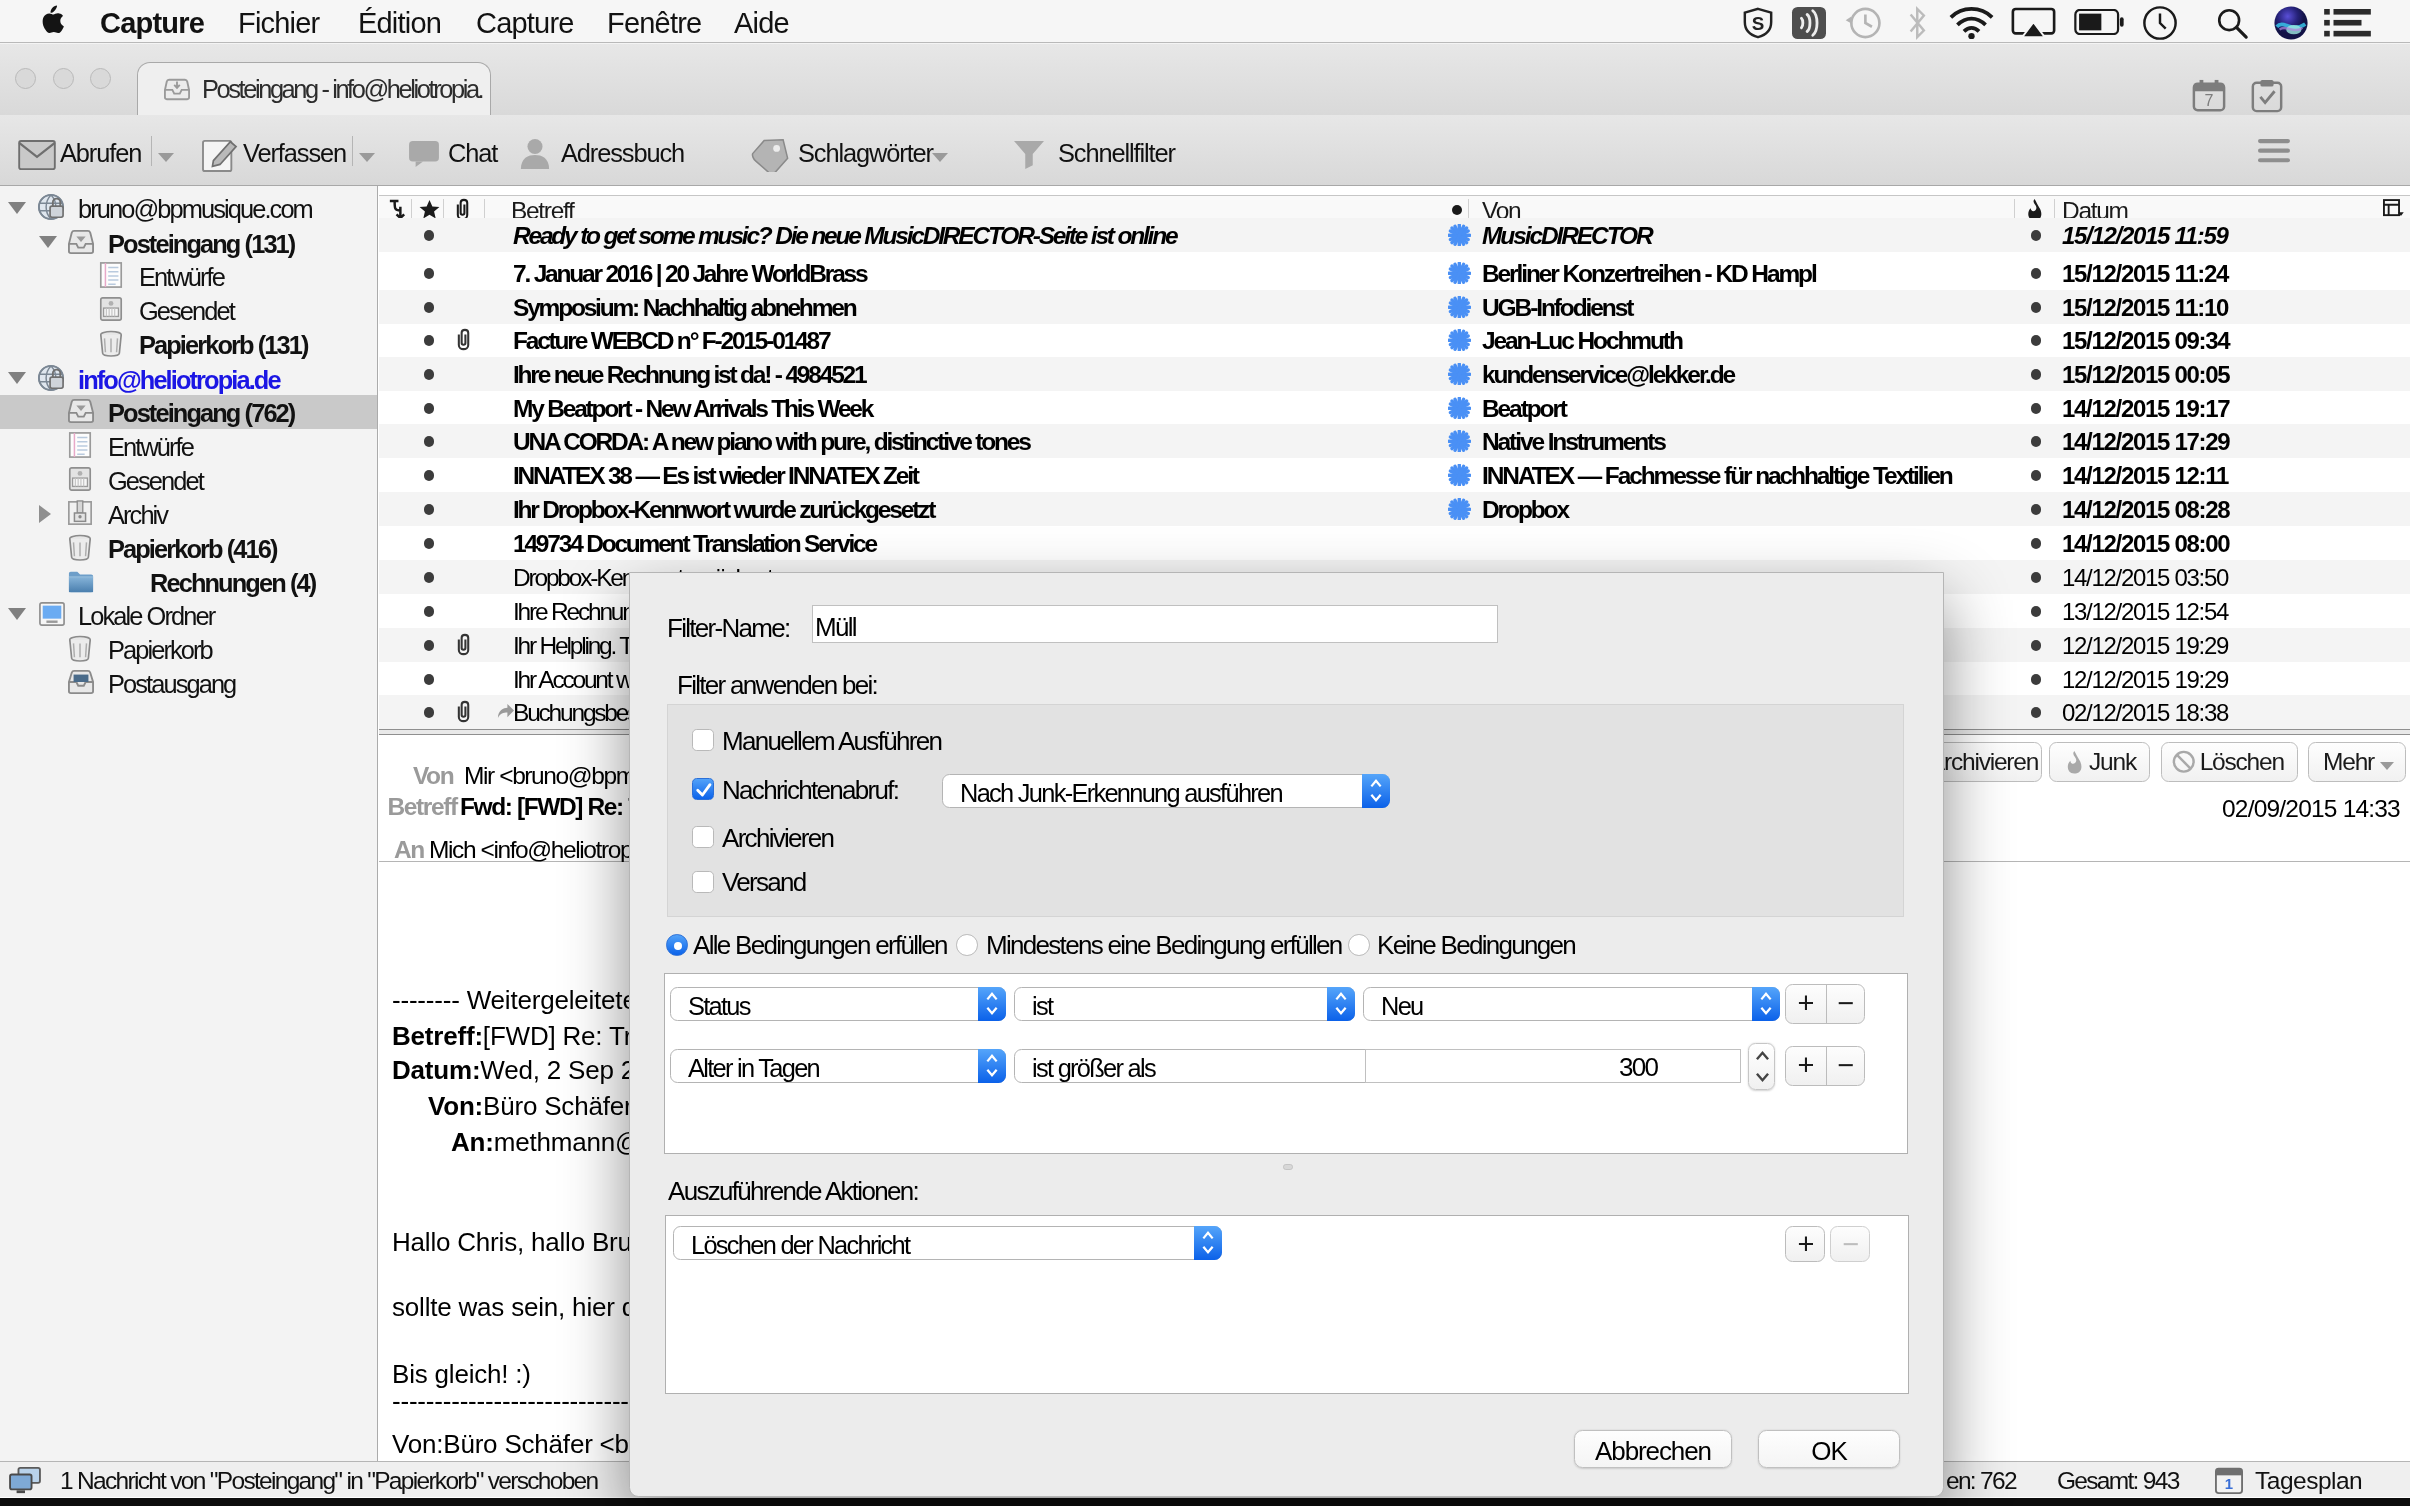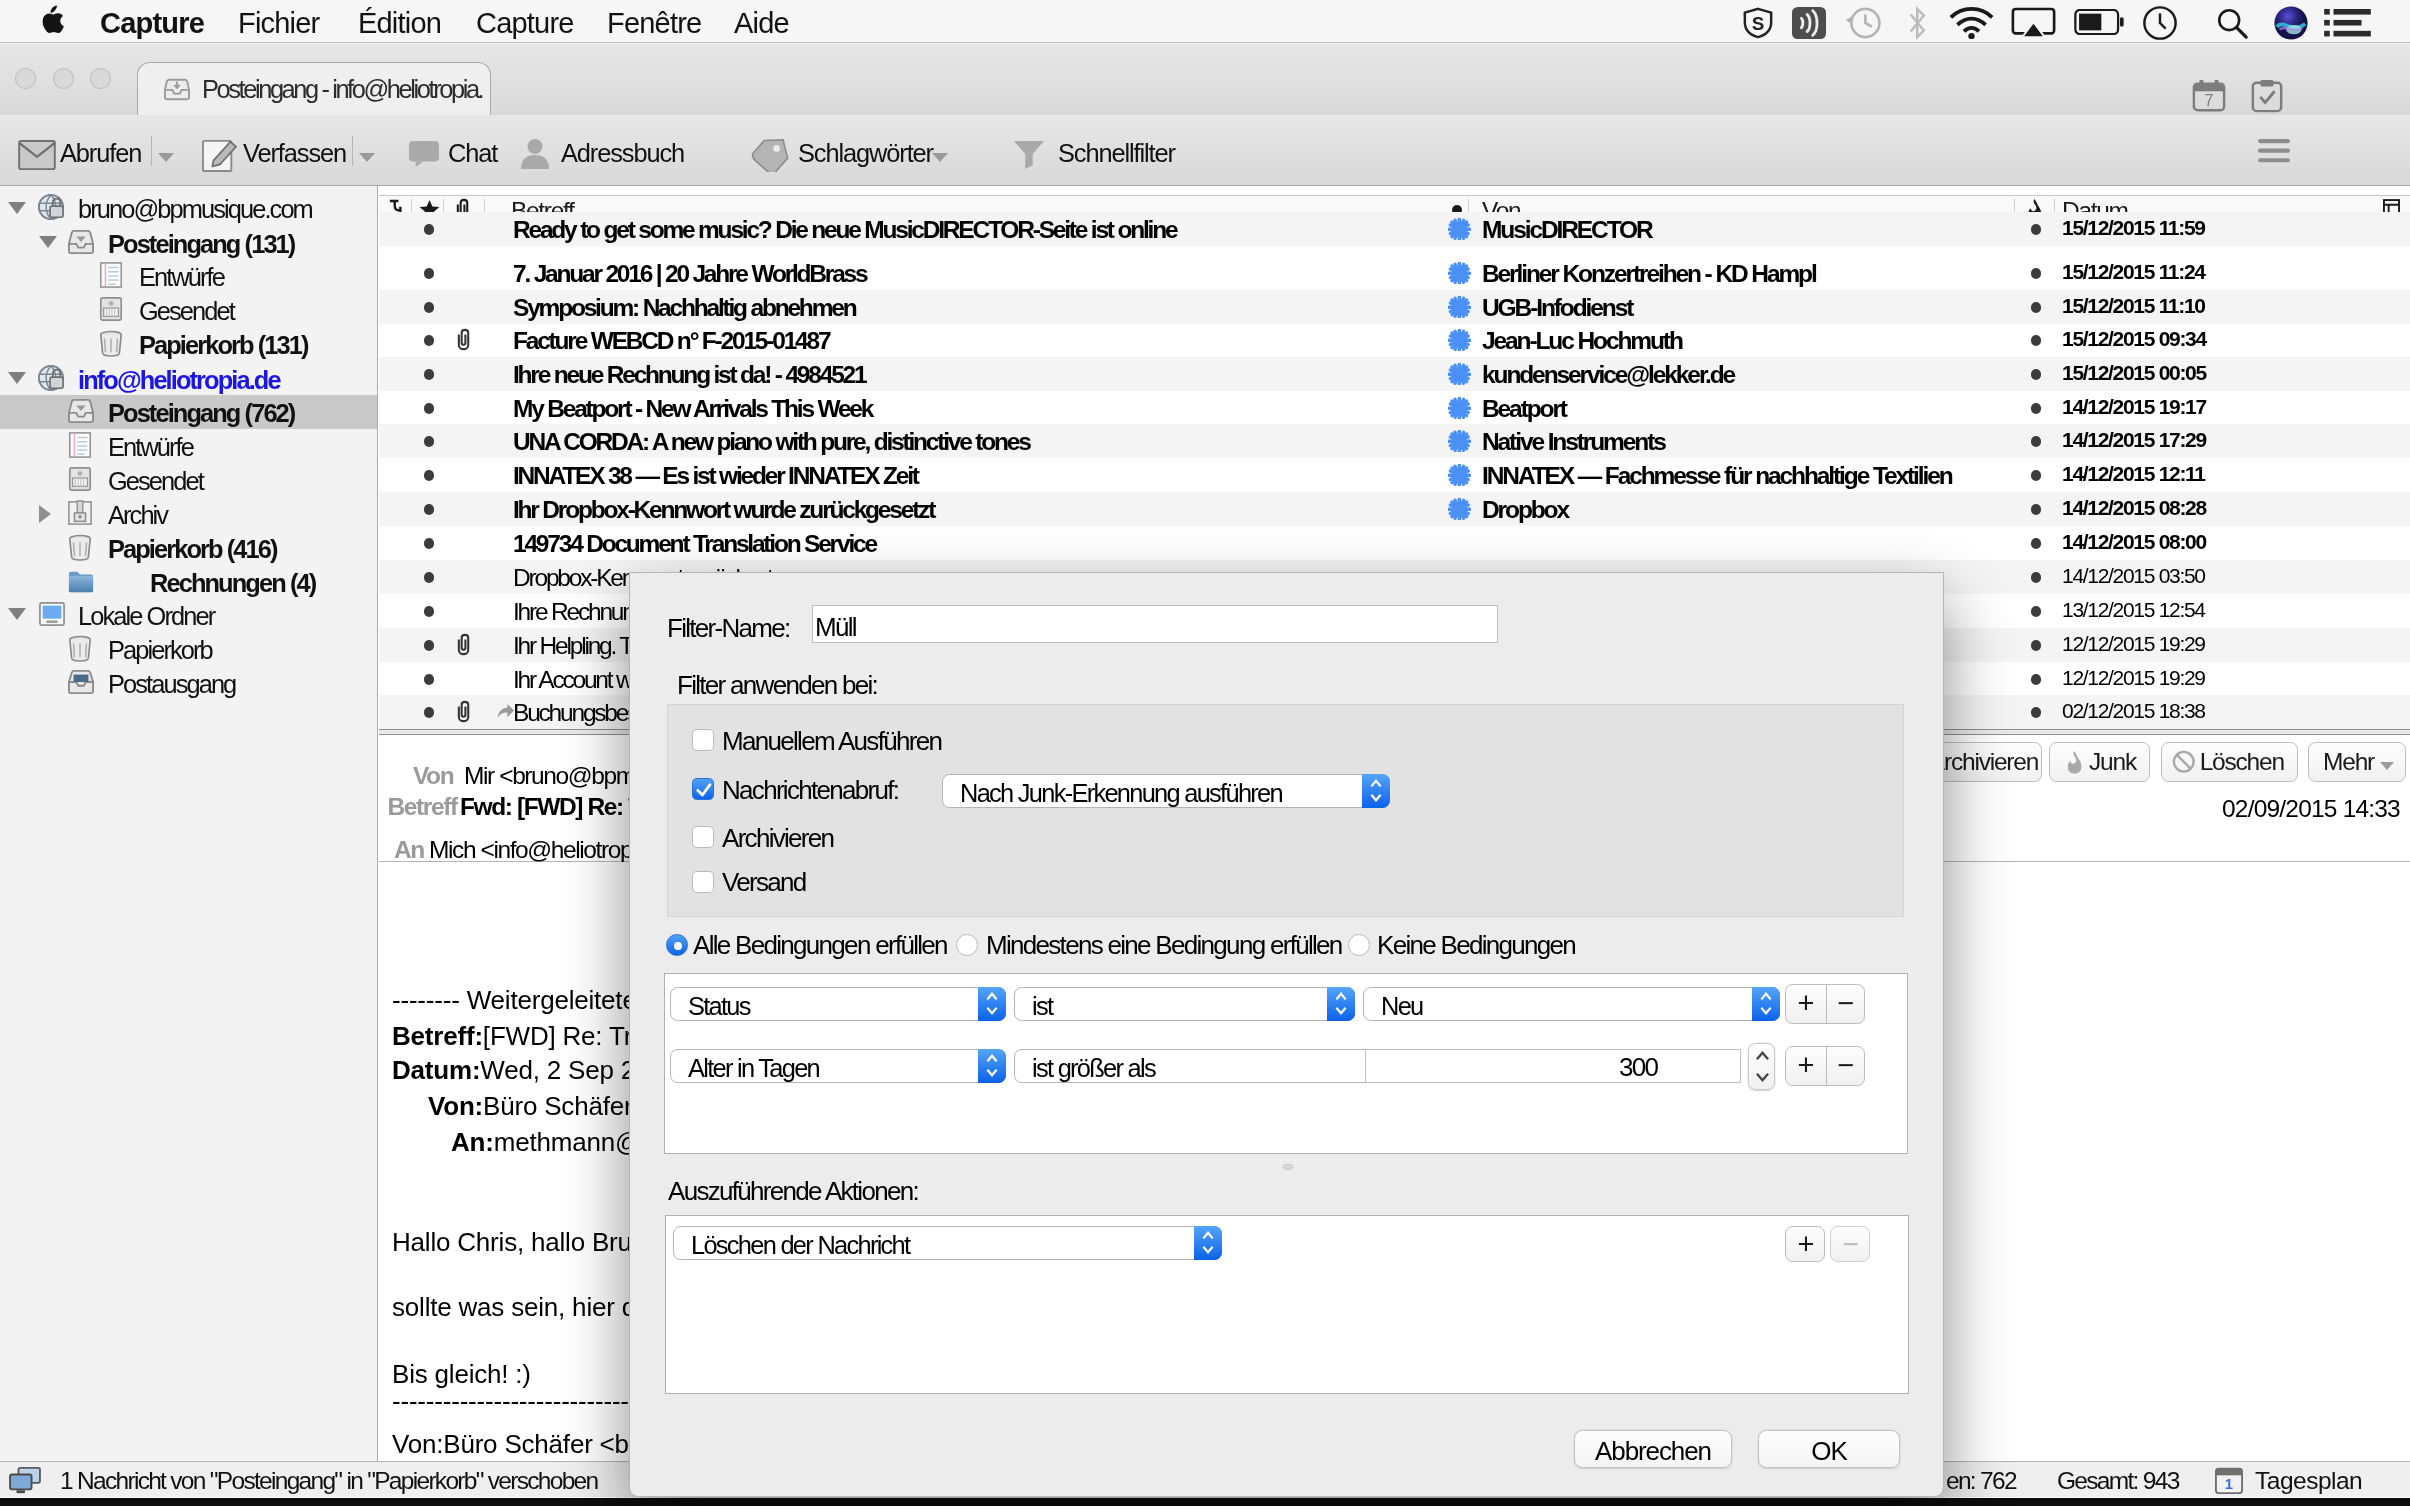--- a/index.html
+++ b/index.html
@@ -37,21 +37,21 @@
 
   #maillist { position:absolute; left:379px; top:0; width:2032px; height:543px; background:#fff; overflow:hidden; }
   #listheader { position:absolute; left:0; top:9.4px; width:2032px; height:26px; border-top:0.9px solid #c6c6c6; border-bottom:0.9px solid #c6c6c6; background:#f9f9f9; }
   .hsep { position:absolute; top:2.8px; width:0.9px; height:22.6px; background:#d0d0d0; }
   .htxt { position:absolute; top:0.9px; font-size:24.5px; letter-spacing:-1.3px; color:#1a1a1a; }
   .mrow { position:absolute; left:0; width:2032px; height:34px; }
   .mrow.alt { background:#f4f4f4; }
   .dot { position:absolute; width:10.4px; height:10.4px; border-radius:50%; background:#3c3c3c; top:12.2px; }
   .subj { position:absolute; left:134px; top:3.8px; font-size:24.5px; letter-spacing:-2.2px; color:#000; white-space:nowrap; }
   .from { position:absolute; left:1103px; top:3.8px; font-size:24.5px; letter-spacing:-2.1px; color:#000; white-space:nowrap; }
-  .date { position:absolute; left:1683px; top:3.8px; font-size:21px; letter-spacing:-1.3px; color:#000; white-space:nowrap; }
+  .date { position:absolute; left:1683px; top:3.8px; font-size:24px; letter-spacing:-1.3px; color:#000; white-space:nowrap; }
   .bold { font-weight:bold; }
   .astk { position:absolute; left:1069px; top:5.6px; width:22.6px; height:22.6px; }
 
   #splitter { position:absolute; left:379px; top:543px; width:2032px; height:5.6px; background:#e9e9e9; border-top:0.9px solid #8f8f8f; border-bottom:0.9px solid #8f8f8f; }
 
   #msghead { position:absolute; left:379px; top:549px; width:2032px; height:127px; background:#fff; border-bottom:0.9px solid #b5b5b5; }
   .hlabel { position:absolute; font-size:24.5px; letter-spacing:-1.4px; font-weight:bold; color:#9a9a9a; }
   .hval { position:absolute; font-size:24.5px; letter-spacing:-1.4px; color:#000; white-space:nowrap; }
   .hbtn { position:absolute; top:6.6px; height:40px; background:linear-gradient(#fefefe,#f1f1f1); border:0.9px solid #bdbdbd; border-radius:7.5px; font-size:24.5px; letter-spacing:-1.2px; color:#1a1a1a; text-align:center; }
   .hbtn .lbl { position:absolute; top:5.6px; width:100%; }
@@ -414,21 +414,21 @@
             <path d="M11 1 C7 6 16 8 12 13 C10 15 7 14 7 11 C3 14 3 24 11 24 C19 24 20 16 16 10 C14 7 13 4 11 1 Z" fill="#1a1a1a"></path>
           </svg>
           <div class="hsep" style="left:1675px;"></div>
           <span class="htxt" style="left:1683px;">Datum</span>
           <svg class="abs" style="left:2004px;top:2.8px;" width="21.7" height="21" viewBox="0 0 23 22">
             <rect x="1" y="1" width="16" height="16" fill="none" stroke="#1a1a1a" stroke-width="2"></rect>
             <path d="M1 6 L17 6 M6 6 L6 17" stroke="#1a1a1a" stroke-width="2"></path>
             <path d="M16 14 L22 14 L19 18 Z" fill="#1a1a1a"></path>
           </svg>
         </div>
-        <div class="mrow alt" style="top:26px;">
+        <div class="mrow alt" style="top:32px;font-style:italic;">
             <div class="dot" style="left:45px;"></div>
             <span class="subj bold">Ready to get some music? Die neue MusicDIRECTOR-Seite ist online</span>
             <svg class="astk" viewBox="0 0 24 24">
               <use href="#i-astk"></use>
             </svg>
             <span class="from bold">MusicDIRECTOR</span>
             <div class="dot" style="left:1652px;"></div>
             <span class="date bold">15/12/2015 11:59</span>
           </div>
         <div class="mrow" style="top:70px;">

